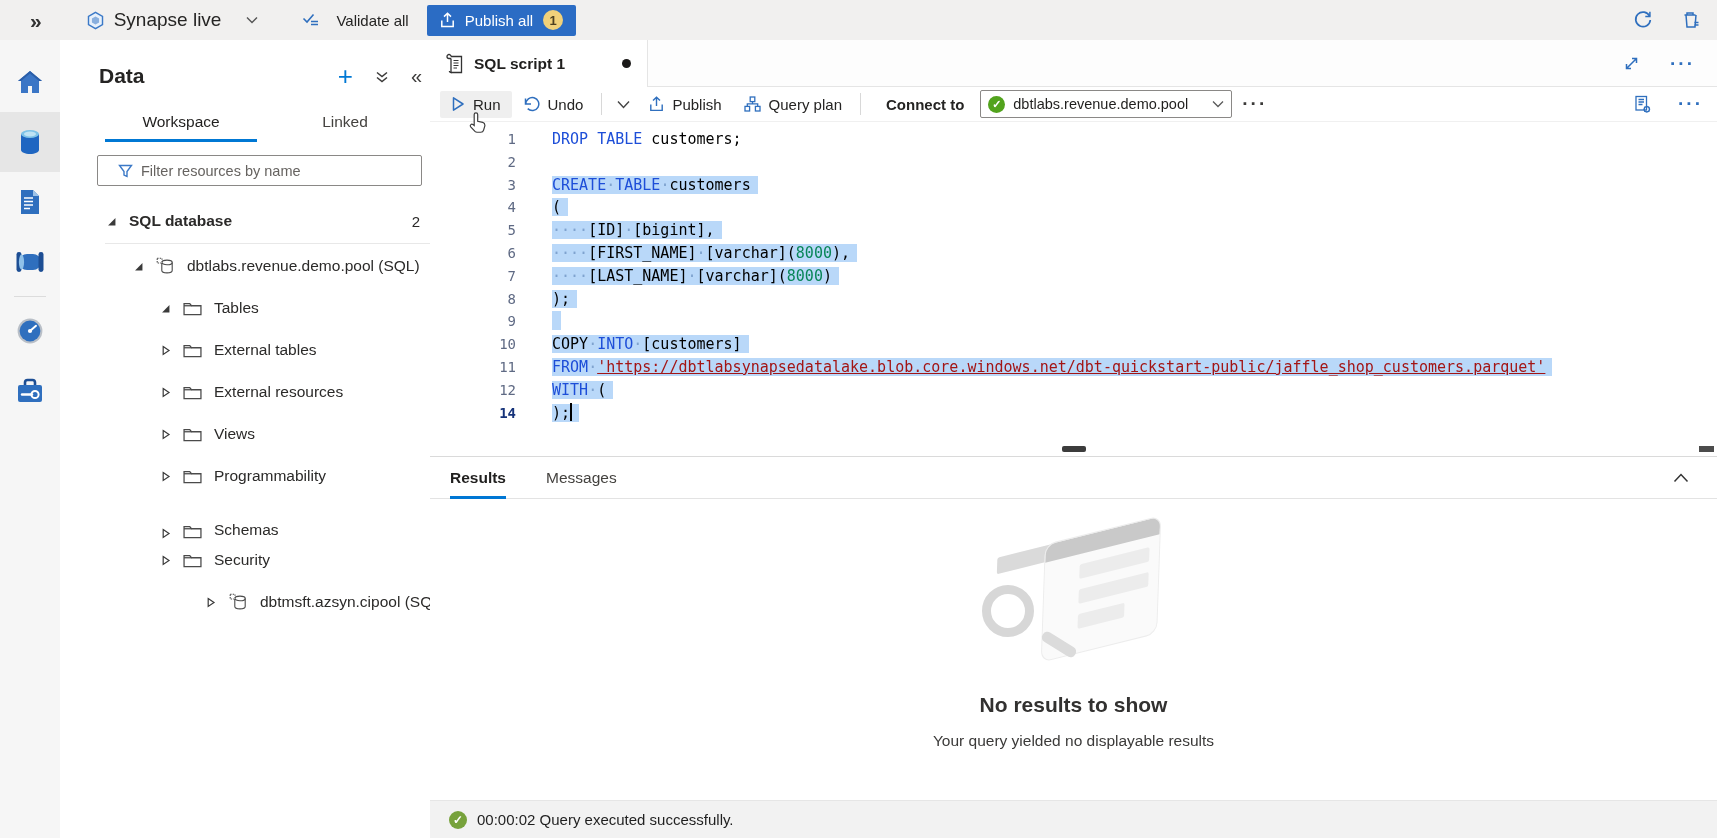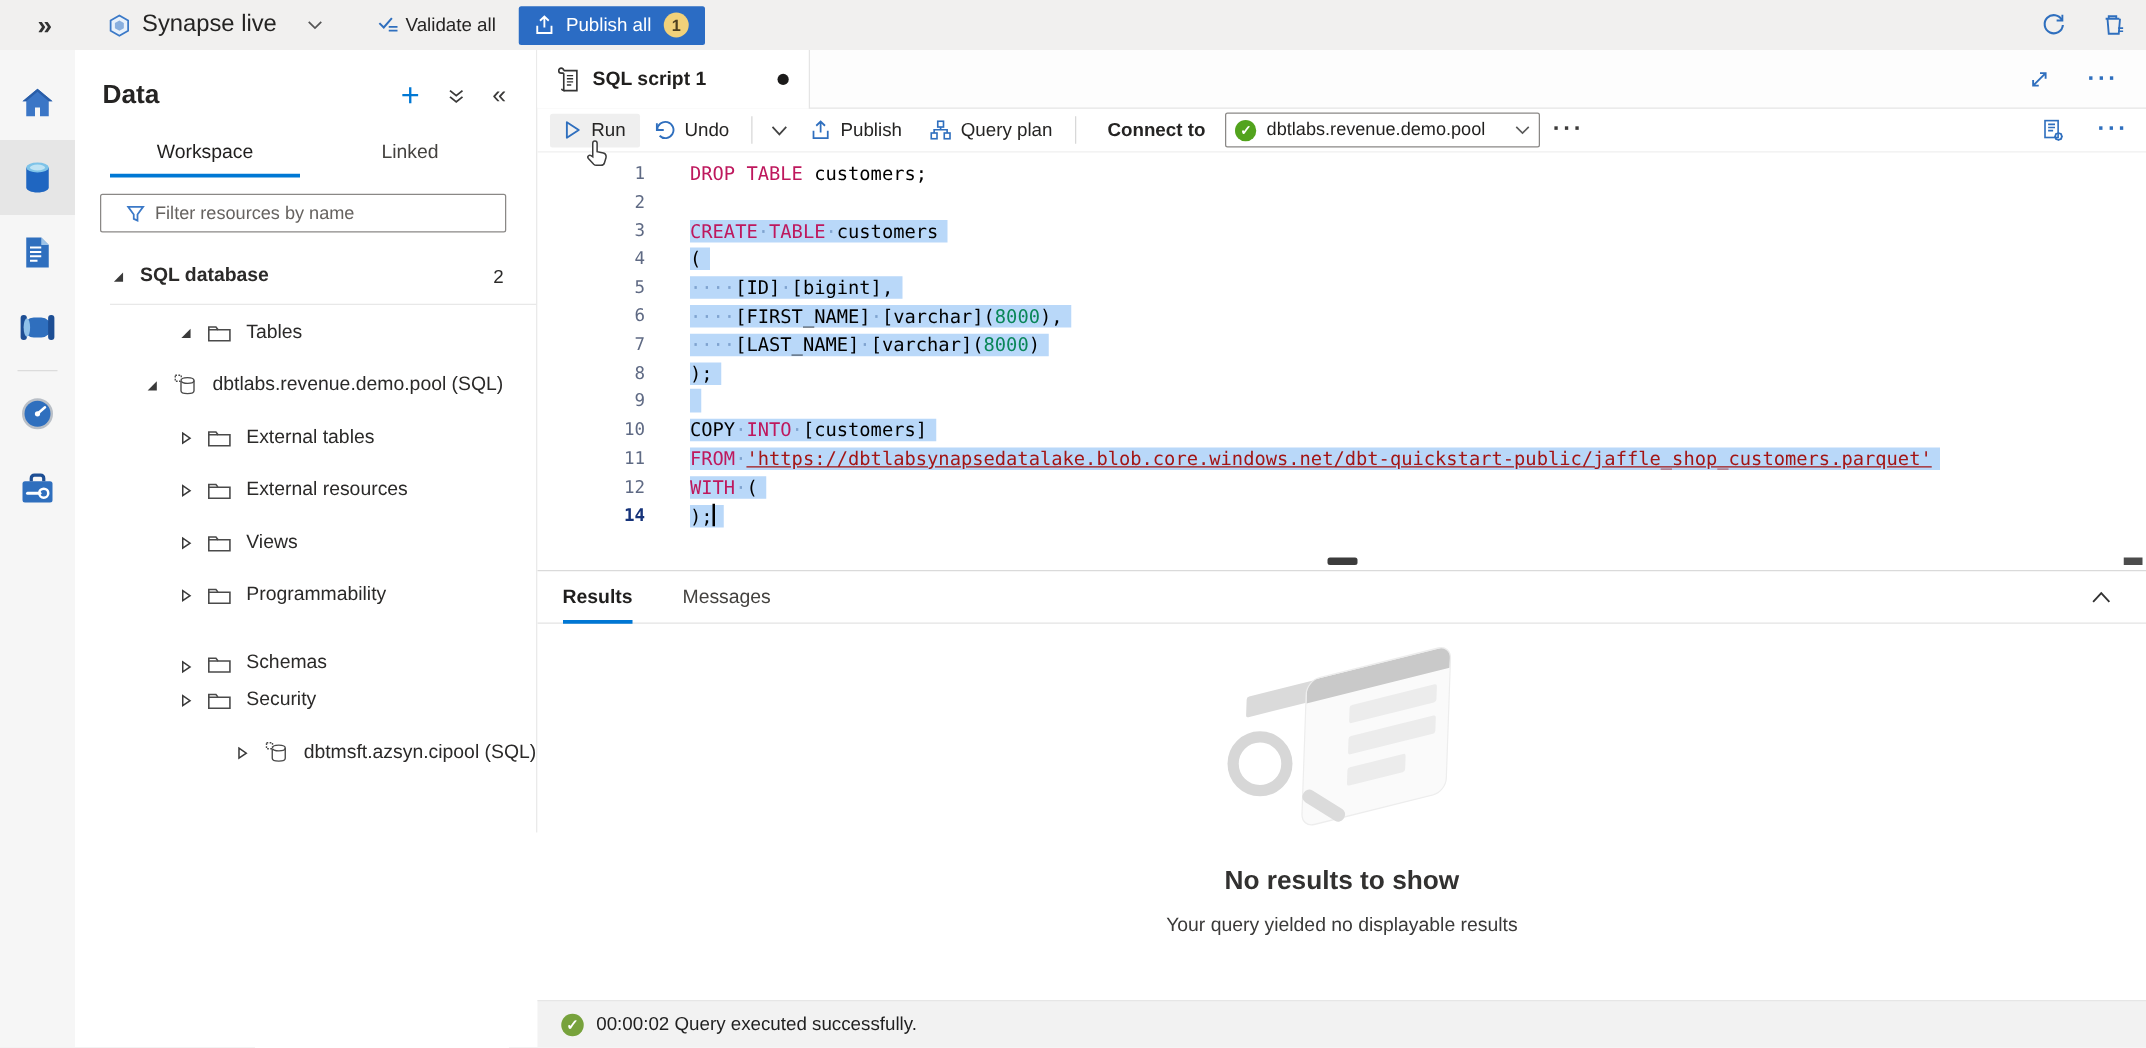--- a/index.html
+++ b/index.html
@@ -6,36 +6,36 @@
   html,body { background:#e9e9e9; }
   #app { position:relative; width:1717px; height:838px; background:#fff; overflow:hidden;
          font-family:"Liberation Sans", sans-serif; color:#252423; }
 
   
   .topbar { position:absolute; left:0; top:0; width:100%; height:40px; background:#f1f0ef;
             display:flex; align-items:center; }
   .dbl-chevron { margin-left:30px; font-size:21px; color:#333; font-weight:700; line-height:1; cursor:pointer; }
   .mode { display:flex; align-items:center; gap:9px; margin-left:44px; font-size:19px; }
   .mode-caret { margin-left:16px; }
-  .validate { display:flex; align-items:center; gap:4px; margin-left:44px; font-size:15px; cursor:pointer; }
+  .validate { display:flex; align-items:center; gap:16px; margin-left:44px; font-size:15px; cursor:pointer; }
   .publish-all { display:flex; align-items:center; gap:10px; margin-left:18px; height:31px;
                  padding:0 13px; background:#2b6cc4; border:none; border-radius:2px;
                  color:#fff; font-size:15px; font-family:inherit; cursor:pointer; }
   .badge { width:20px; height:20px; border-radius:50%; background:#f1d17a; color:#4e4020;
            font-size:13px; font-weight:700; display:flex; align-items:center; justify-content:center; }
   .topbar-right { margin-left:auto; display:flex; align-items:center; gap:28px; margin-right:16px; }
 
   
   .rail { position:absolute; left:0; top:40px; width:60px; height:798px; background:#f6f6f6; }
   .rail-item { width:60px; height:60px; display:flex; align-items:center; justify-content:center; cursor:pointer; }
   .rail-item.active { background:#e6e6e6; }
   .rail-divider { height:1px; background:#dcdcdc; margin:4px 14px; }
 
   
-  .explorer { position:absolute; left:60px; top:40px; width:370px; height:626px; background:#fff;
+  .explorer { position:absolute; left:77px; top:40px; width:370px; height:626px; background:#fff;
               border-right:1px solid #e3e3e3; }
   .xp-header { display:flex; align-items:center; padding:24px 24px 0 22px; }
   .xp-title { font-size:21px; font-weight:700; color:#252423; }
   .xp-actions { margin-left:auto; display:flex; align-items:center; gap:22px; }
   .xp-plus { color:#0078d4; font-size:26px; font-weight:400; line-height:20px; cursor:pointer; }
   .xp-collapse { font-size:20px; color:#3b3a39; cursor:pointer; line-height:1; }
   .xp-tabs { display:flex; margin-top:16px; }
   .xtab { text-align:center; padding:9px 0 11px; font-size:15.5px; color:#44423f; cursor:pointer; }
   .xtab.t0 { width:152px; margin-left:28px; }
   .xtab.t1 { width:112px; margin-left:32px; }
@@ -80,21 +80,21 @@
   .ellipsis.blue { color:#2f6fbe; }
 
   
   .editor { height:322px; padding-top:6px; font-family:"DejaVu Sans Mono","Liberation Mono",monospace;
             font-size:15px; position:relative; overflow:hidden; flex:none; }
   .cl { display:flex; height:22.8px; line-height:22.8px; }
   .ln { width:86px; text-align:right; color:#5f6a84; font-size:14px; flex:none;
         font-family:"DejaVu Sans Mono","Liberation Mono",monospace; }
   .ln.cur { color:#16337a; font-weight:700; }
   .lc { margin-left:36px; white-space:pre; }
-  .tk.kw { color:#be185d; }
+  .tk.kw { color:#1d4ed8; }
   .tk.pl { color:#000; }
   .tk.num { color:#098658; }
   .tk.str { color:#a31515; }
   .tk.link { color:#a31515; text-decoration:underline; }
   .tk.ws { color:#7fa3cf; }
   .sel { background:#b9d8f9; padding-right:7px; }
   .sel.empty { display:inline-block; width:9px; height:19px; padding:0; vertical-align:-4px; }
   .caret { display:inline-block; width:2px; height:18px; background:#000; vertical-align:-3px; }
 
   .splitter { height:12px; position:relative; flex:none; }
@@ -275,48 +275,48 @@
         <div class="tree-row" style="padding-left: 28px;">
           <span class="arrow">
             <svg width="11" height="11" viewBox="0 0 10 10">
               <path d="M8.6 1.9v6.7H1.9Z" fill="#3a3a3a"></path>
             </svg>
           </span>
           <span class="lbl strong">SQL database</span>
           <span class="count">2</span>
         </div>
         <div class="tree-divider"></div>
-        <div class="tree-row" style="padding-left: 82px;">
-          <span class="arrow">
-            <svg width="11" height="11" viewBox="0 0 10 10">
-              <path d="M8.6 1.9v6.7H1.9Z" fill="#3a3a3a"></path>
-            </svg>
-          </span>
-          <span>
-            <svg width="19" height="15" viewBox="0 0 18 14" fill="none" stroke="#4a4a4a" stroke-width="1.2">
-              <path d="M1 12.8V2.4h5.4l1.6 2H17v8.4Z"></path>
-              <path d="M1 4.4h7"></path>
-            </svg>
-          </span>
-          <span class="lbl">Tables</span>
-        </div>
         <div class="tree-row" style="padding-left: 55px;">
           <span class="arrow">
             <svg width="11" height="11" viewBox="0 0 10 10">
               <path d="M8.6 1.9v6.7H1.9Z" fill="#3a3a3a"></path>
             </svg>
           </span>
           <span>
             <svg width="19" height="18" viewBox="0 0 19 18" fill="none" stroke="#4a4a4a" stroke-width="1.1">
               <ellipse cx="11" cy="5.4" rx="5.2" ry="2.3"></ellipse>
               <path d="M5.8 5.4v8.2c0 1.3 2.3 2.3 5.2 2.3s5.2-1 5.2-2.3V5.4"></path>
               <rect x="1.2" y="1.2" width="4.8" height="4.8" fill="#fff" stroke-dasharray="1.4 1.1"></rect>
             </svg>
           </span>
           <span class="lbl">dbtlabs.revenue.demo.pool (SQL)</span>
+        </div>
+        <div class="tree-row" style="padding-left: 82px;">
+          <span class="arrow">
+            <svg width="11" height="11" viewBox="0 0 10 10">
+              <path d="M8.6 1.9v6.7H1.9Z" fill="#3a3a3a"></path>
+            </svg>
+          </span>
+          <span>
+            <svg width="19" height="15" viewBox="0 0 18 14" fill="none" stroke="#4a4a4a" stroke-width="1.2">
+              <path d="M1 12.8V2.4h5.4l1.6 2H17v8.4Z"></path>
+              <path d="M1 4.4h7"></path>
+            </svg>
+          </span>
+          <span class="lbl">Tables</span>
         </div>
         <div class="tree-row" style="padding-left: 82px;">
           <span class="arrow">
             <svg width="11" height="11" viewBox="0 0 10 10">
               <path d="M2.9 1.4l5.3 3.6-5.3 3.6Z" fill="none" stroke="#3a3a3a" stroke-width="1.1"></path>
             </svg>
           </span>
           <span>
             <svg width="19" height="15" viewBox="0 0 18 14" fill="none" stroke="#4a4a4a" stroke-width="1.2">
               <path d="M1 12.8V2.4h5.4l1.6 2H17v8.4Z"></path>

